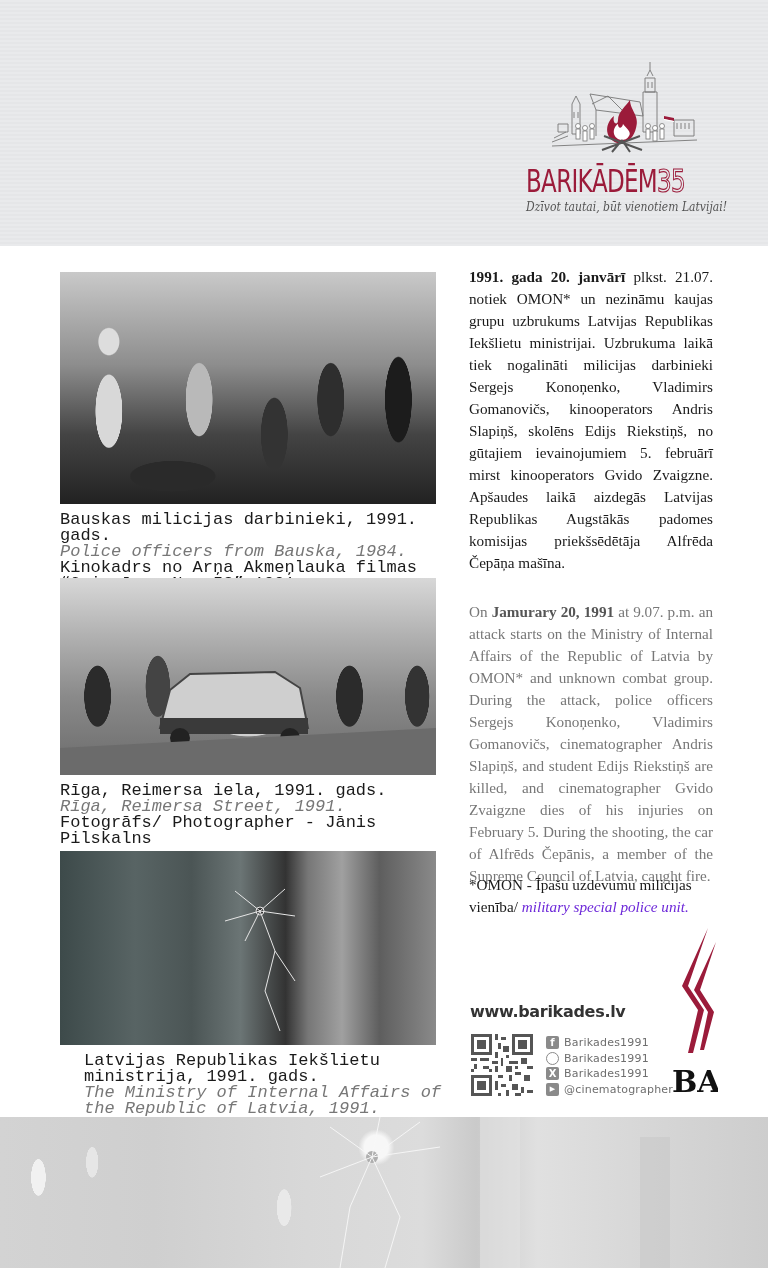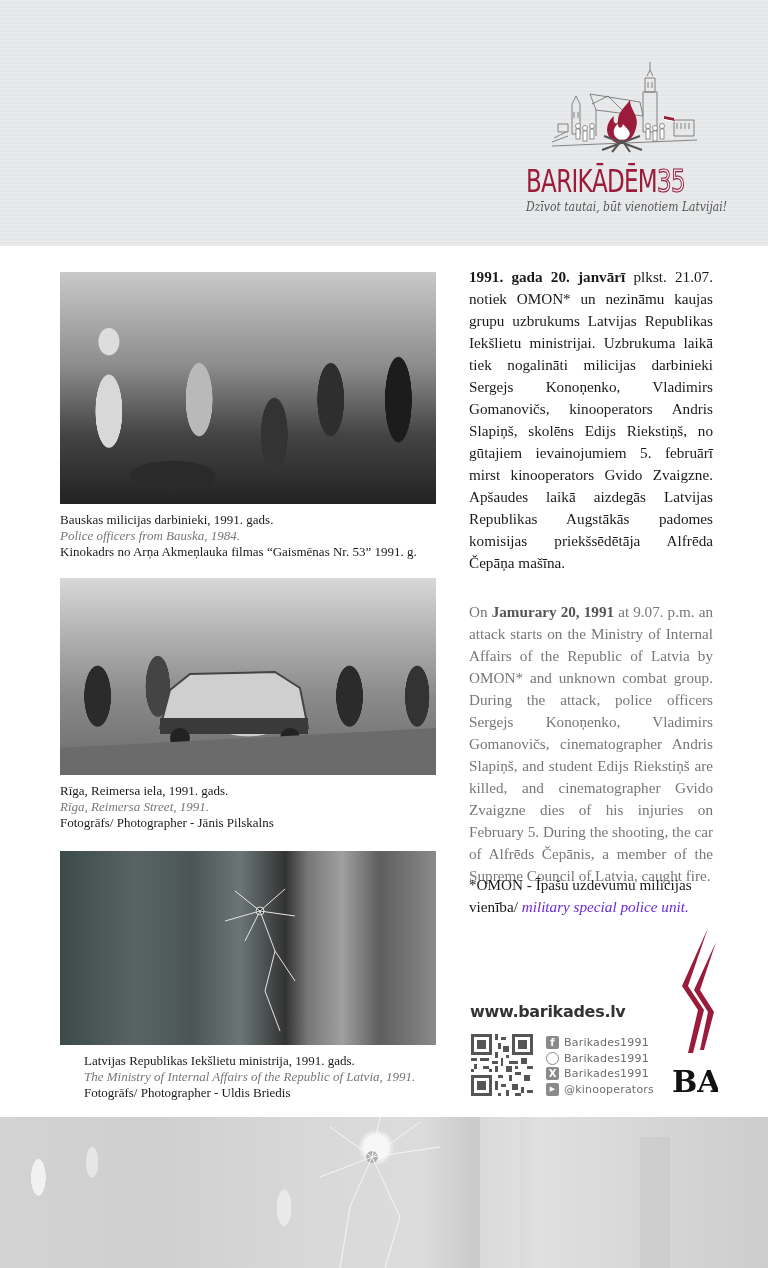--- a/index.html
+++ b/index.html
@@ -55,21 +55,21 @@
       radial-gradient(ellipse 20px 50px at 95% 60%, #333 60%, transparent 62%),
       linear-gradient(180deg, #d8d8d8 0%, #b0b0b0 30%, #8a8a8a 60%, #6a6a6a 100%);
   }
   .photo3 { top: 851px; height: 194px;
     background:
       linear-gradient(90deg, #3d4a4a 0%, #586464 20%, #4b5555 35%, #6b7575 48%, #333 60%, #777 66%, #a0a0a0 75%, #5e5e5e 85%, #8a8a8a 100%);
   }
   .crack { position: absolute; left: 155px; top: 30px; }
 
   
-  .caption { position: absolute; left: 60px; width: 390px; font-family: Liberation Serif, serif; font-size: 13px; line-height: 16px; color: #1a1a1a; }
+  .caption { position: absolute; left: 60px; width: 390px; font-family: Liberation Mono, monospace; font-size: 17px; line-height: 16px; color: #1a1a1a; }
   .caption .en { font-style: italic; color: #777; }
   .cap1 { top: 512px; }
   .cap2 { top: 783px; }
   .cap3 { top: 1053px; margin-left: 24px; }
 
   
   .body-lv, .body-en, .footnote {
     position: absolute; left: 469px; width: 244px;
     font-family: "Liberation Serif", serif; font-size: 15.2px; line-height: 22px; text-align: justify;
     hyphens: manual;
@@ -264,21 +264,21 @@
   <div class="social">
     <span class="ic round"></span>
     <span class="txt">Barikades1991</span>
   </div>
   <div class="social">
     <span class="ic">X</span>
     <span class="txt">Barikades1991</span>
   </div>
   <div class="social">
     <span class="ic" style="font-size:7px;">▶</span>
-    <span class="txt">@kinooperators</span>
+    <span class="txt">@cinematographer</span>
   </div>
 </div>
 
 <svg class="baf" viewBox="0 0 50 172">
   <path d="M40 0 L14 58 L30 82 L20 125 L25 125 L36 82 L20 58 Z" fill="#9b1b3a"></path>
   <path d="M48 14 L26 62 L40 84 L32 122 L36 122 L46 84 L32 62 Z" fill="#9b1b3a"></path>
   <text x="4" y="164" font-family="DejaVu Serif, serif" font-size="30" font-weight="bold" fill="#111">BAF</text>
 </svg>
 
 <div class="bottom-photo">

